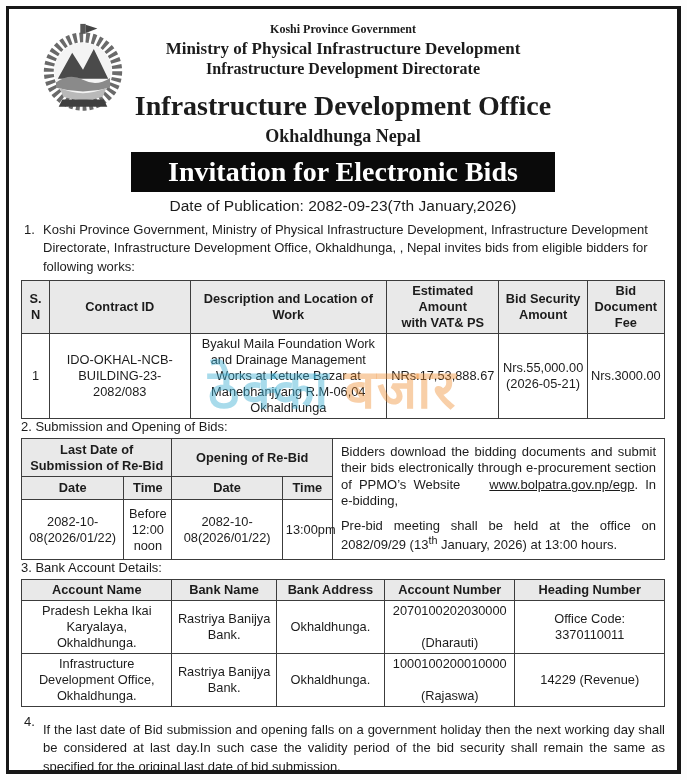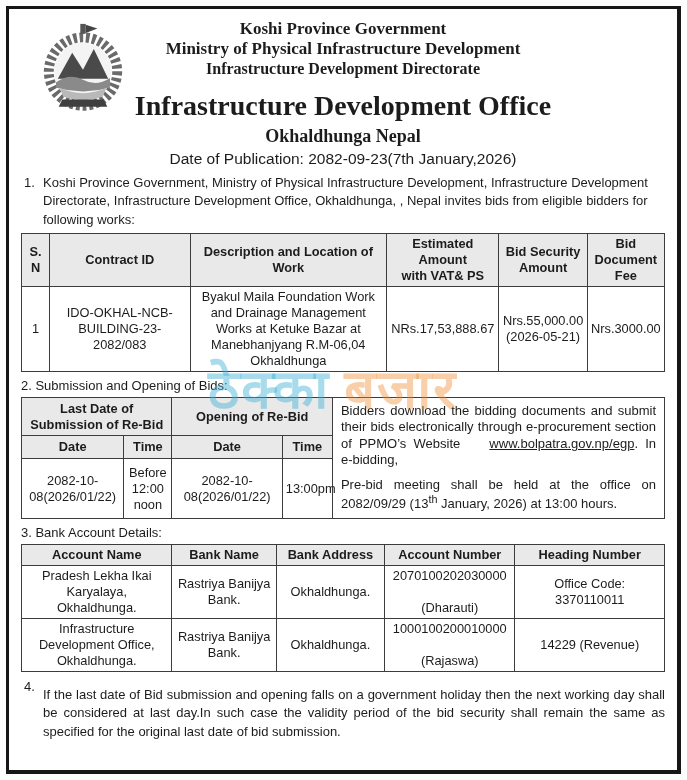--- a/index.html
+++ b/index.html
@@ -10,21 +10,21 @@
   }
   .frame {
     position:absolute; inset:6px; background:#fff;
     border:3px solid #161616; border-right-width:4px; border-bottom-width:4px;
     padding:10px 12px 8px; overflow:hidden;
   }
   
   .hdr { position:relative; text-align:center; }
   .logo { position:absolute; left:16px; top:4px; width:92px; height:90px; }
   .serif { font-family:"Liberation Serif", serif; font-weight:700; }
-  .gov-line   { font-size:17px; line-height:20px; }
+  .gov-line   { font-size:12px; line-height:20px; }
   .min-line   { font-size:17px; line-height:20px; }
   .dir-line   { font-size:16px; line-height:19px; }
   .office-line{ font-size:28px; line-height:32px; margin-top:12px; }
   .loc-line   { font-size:18px; line-height:18px; margin-top:5px; }
   .banner {
     width:424px; margin:7px auto 0; background:#0a0a0a; color:#fff;
     font-family:"Liberation Serif", serif; font-weight:700; font-size:28px;
     line-height:40px; text-align:center;
   }
   .pub-date { font-size:15.5px; line-height:19px; margin-top:4px; }
@@ -32,21 +32,21 @@
   .numpara { display:flex; margin-top:6px; font-size:13px; line-height:1.42; }
   .numpara .num { flex:0 0 22px; padding-left:3px; }
   .numpara .txt { flex:1; }
   .justify { text-align:justify;margin-top:8px; }
   
   table { border-collapse:collapse; width:100%; table-layout:fixed; margin-top:4px; }
   th,td { border:1.6px solid #3c3c3c; font-size:12.8px; text-align:center;
           vertical-align:middle; padding:2px 3px; line-height:1.25; }
   th { background:#e9e9e9; font-weight:700; }
   .pre { white-space:pre-line; }
-  .sec-label { font-size:13px; margin-top:6px; }
+  .sec-label { font-size:13px; }
   .works-hd th { height:44px; }
   .works-row td { height:64px; }
   .sched-hd th { height:28px; }
   .sched-sub th { height:22px; }
   .sched-row td { height:58px; }
   .info-cell { text-align:justify; vertical-align:middle; padding:5px 8px; background:#fff; font-size:13px; }
   .info-cell .p1 { margin-bottom:9px; }
   .info-cell a { color:#1c1c1c;margin-left:22px; }
   .bank-hd th { height:20px; }
   .bank-r1 td { height:46px; }
@@ -75,20 +75,21 @@
         <path d="M22 62 L38 33 L50 52 L62 29 L78 62 Z" fill="#4a4a4a"></path>
         <path d="M20 66 Q35 55 50 63 Q65 71 80 61 L80 72 Q50 80 20 72 Z" fill="#8a8a8a"></path>
         <path d="M24 72 Q50 84 76 72 L72 82 Q50 90 28 82 Z" fill="#b9b9b9"></path>
         <path d="M27 85 L73 85 L77 93 L23 93 Z" fill="#3f3f3f"></path>
       </svg>
       <div class="serif gov-line">Koshi Province Government</div>
       <div class="serif min-line">Ministry of Physical Infrastructure Development</div>
       <div class="serif dir-line">Infrastructure Development  Directorate</div>
       <div class="serif office-line">Infrastructure Development Office</div>
       <div class="serif loc-line">Okhaldhunga Nepal</div>
+      <div class="banner">Invitation for Electronic Bids</div>
       <div class="pub-date">Date of Publication: 2082-09-23(7th January,2026)</div>
     </div>
 
     <div class="numpara">
       <span class="num">1.</span>
       <span class="txt">Koshi Province Government, Ministry of Physical Infrastructure Development, Infrastructure Development Directorate, Infrastructure Development Office, Okhaldhunga, , Nepal invites bids from eligible bidders for following works:</span>
     </div>
 
     <table>
       <colgroup>

